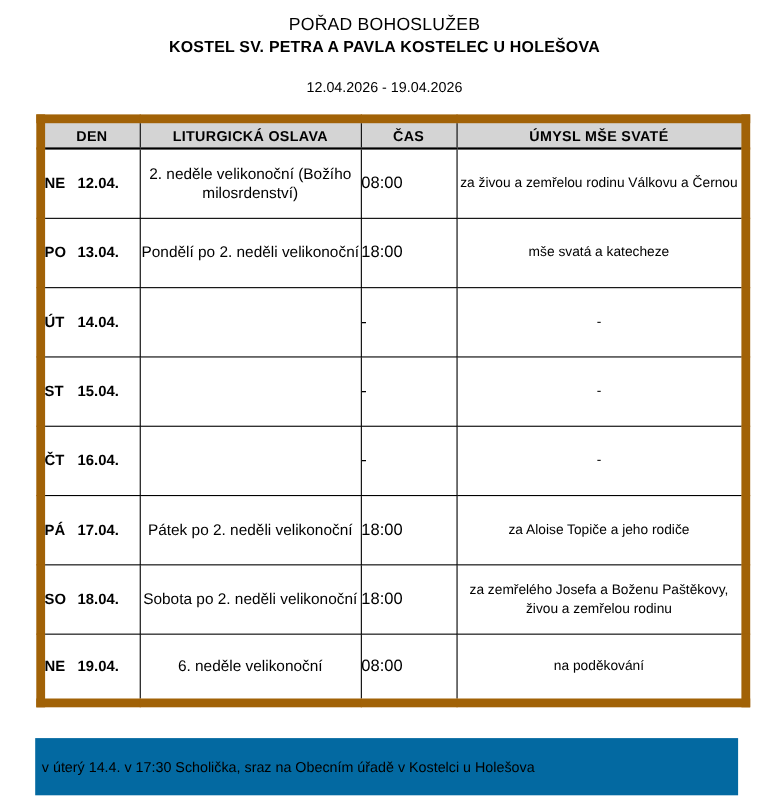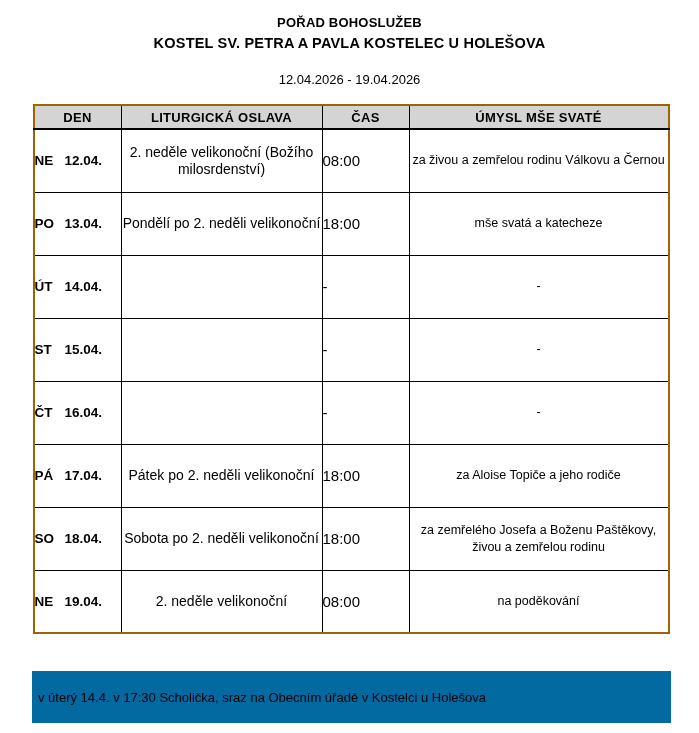--- a/index.html
+++ b/index.html
@@ -18,22 +18,22 @@
     position: relative;
     width: 699px;
     height: 733px;
     box-sizing: border-box;
   }
   .header {
     text-align: center;
     padding-top: 13px;
   }
   .header .line1 {
-    font-size: 13px;
-    font-weight: bold;
+    font-size: 16px;
+    font-weight: normal;
     letter-spacing: 0.2px;
     line-height: 20px;
   }
   .header .line2 {
     font-size: 14.5px;
     font-weight: bold;
     letter-spacing: 0.2px;
     line-height: 20px;
   }
   .header .line3 {
@@ -44,21 +44,21 @@
   }
 
   .table-wrap {
     margin: 14px auto 0 auto;
     width: 634px;
   }
   table.schedule {
     border-collapse: collapse;
     width: 634px;
     table-layout: fixed;
-    border: 2px solid #a16207;
+    border: 8px solid #a16207;
   }
   table.schedule th,
   table.schedule td {
     border: 1px solid #000;
     vertical-align: middle;
     padding: 0;
   }
   table.schedule thead th {
     background: #d4d4d4;
     font-size: 13px;
@@ -176,21 +176,21 @@
             <td class="intent">za Aloise Topiče a jeho rodiče</td>
           </tr>
           <tr>
             <td class="day"><span class="dow">SO</span><span class="date">18.04.</span></td>
             <td class="lit">Sobota po 2. neděli velikonoční</td>
             <td class="time">18:00</td>
             <td class="intent">za zemřelého Josefa a Boženu Paštěkovy, živou a zemřelou rodinu</td>
           </tr>
           <tr>
             <td class="day"><span class="dow">NE</span><span class="date">19.04.</span></td>
-            <td class="lit">2. neděle velikonoční</td>
+            <td class="lit">6. neděle velikonoční</td>
             <td class="time">08:00</td>
             <td class="intent">na poděkování</td>
           </tr>
         </tbody>
     </table>
   </div>
 
   <div class="note">v úterý 14.4. v 17:30 Scholička, sraz na Obecním úřadě v Kostelci u Holešova</div>
 
 </div>

